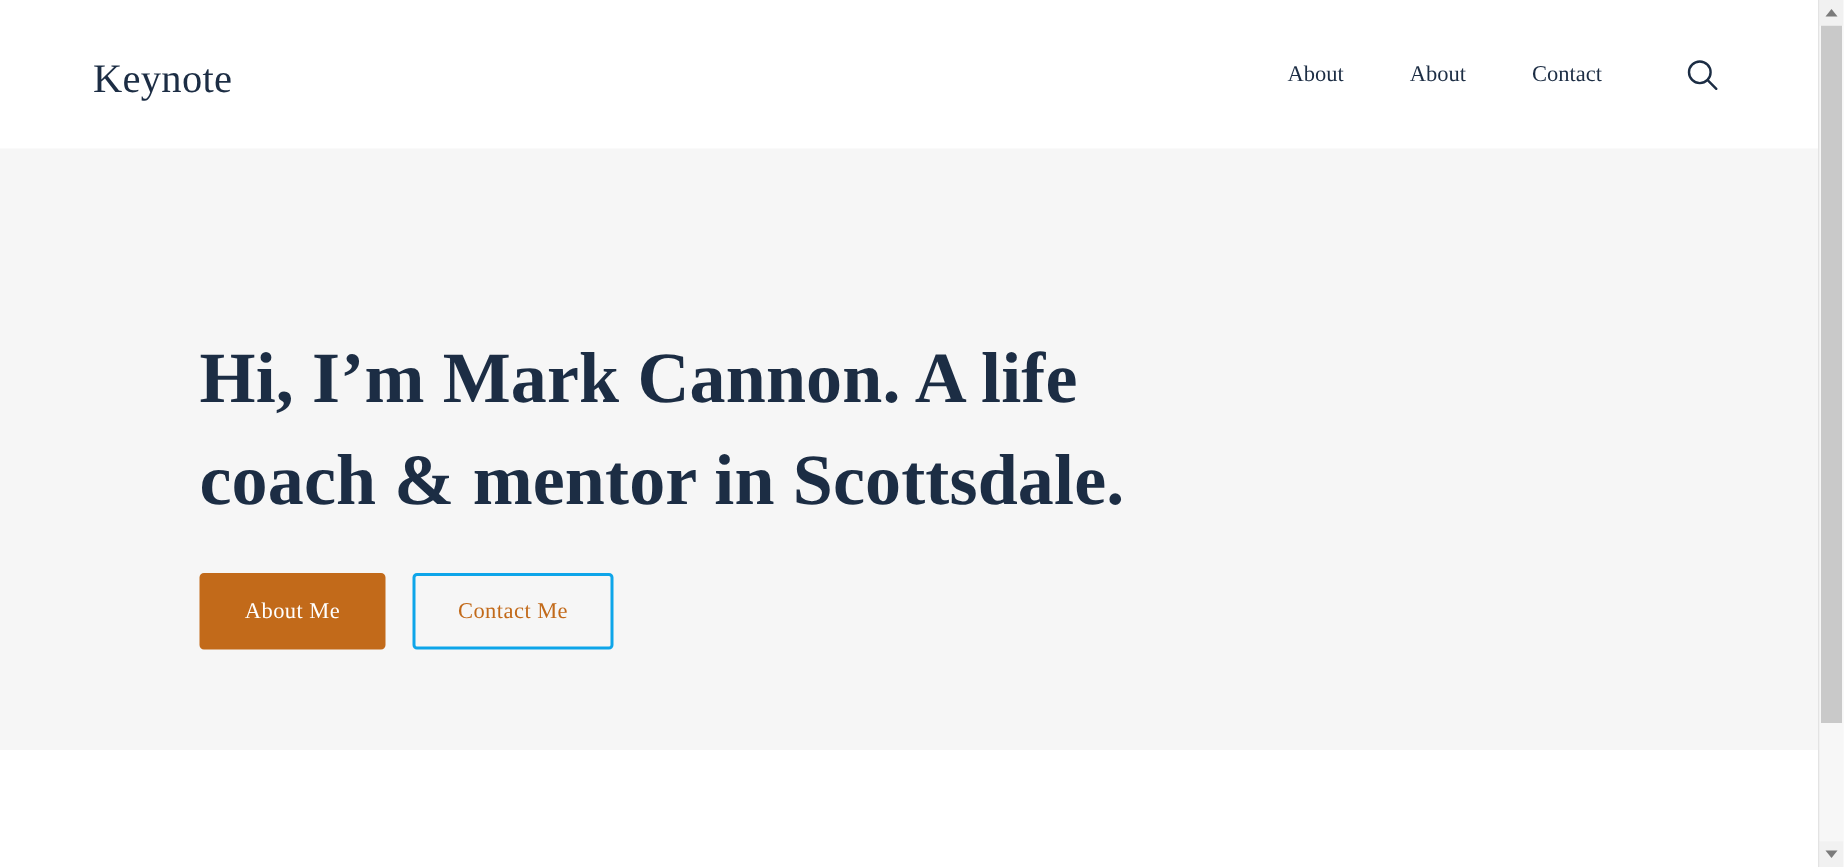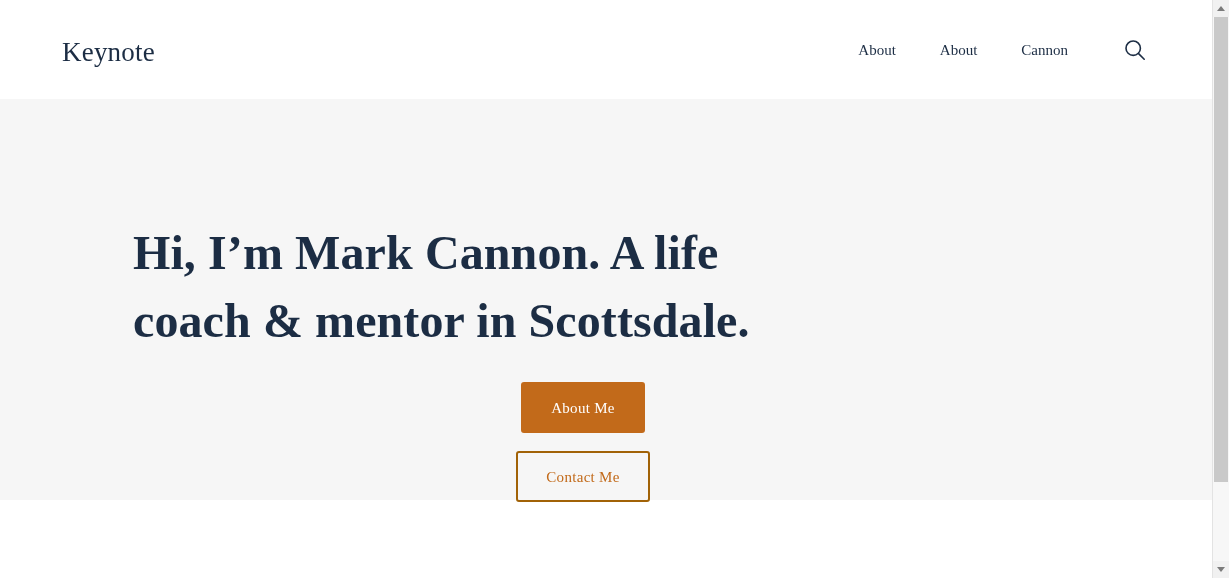--- a/index.html
+++ b/index.html
@@ -112,21 +112,20 @@
     letter-spacing: 0.1px;
     color: #1c2d44;
     max-width: 700px;
   }
 
   .hero-actions {
     margin-top: 27px;
     display: flex;
     align-items: center;
     gap: 18px;
-    flex-direction: column;
   }
 
   .btn {
     display: inline-flex;
     align-items: center;
     justify-content: center;
     height: 51px;
     border-radius: 3px;
     font-family: "Liberation Serif", "DejaVu Serif", serif;
     font-size: 15px;
@@ -140,21 +139,21 @@
   .btn-primary {
     width: 124px;
     background: #c26a1a;
     border: 2px solid #c26a1a;
     color: #ffffff;
   }
 
   .btn-outline {
     width: 134px;
     background: transparent;
-    border: 2px solid #a16207;
+    border: 2px solid #0ea5e9;
     color: #c26a1a;
   }
 
   
   .below-fold {
     width: 100%;
     height: 78px;
     background: #ffffff;
   }
 
@@ -223,21 +222,21 @@
     <header class="site-header">
 
       <a class="brand" href="#">Keynote</a>
 
       <nav class="main-nav">
 
         <a class="nav-link" href="#">About</a>
 
         <a class="nav-link" href="#">About</a>
 
-        <a class="nav-link" href="#">Cannon</a>
+        <a class="nav-link" href="#">Contact</a>
 
         <button class="nav-search" type="button">
           <span>
             <svg width="22" height="22" viewBox="0 0 22 22" fill="none" xmlns="http://www.w3.org/2000/svg">
               <circle cx="9.2" cy="9.2" r="7.2" stroke="#1c2d44" stroke-width="1.6"></circle>
               <line x1="14.6" y1="14.6" x2="20.2" y2="20.2" stroke="#1c2d44" stroke-width="1.6" stroke-linecap="round"></line>
             </svg>
           </span>
         </button>
 

